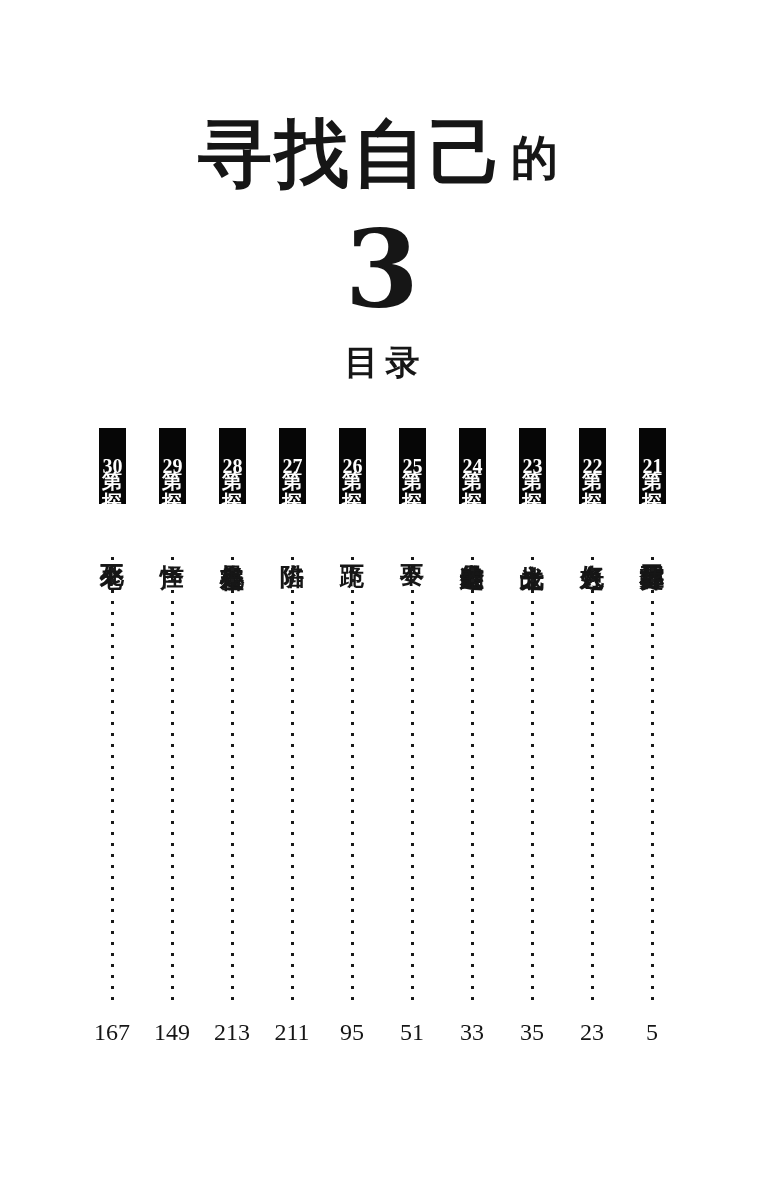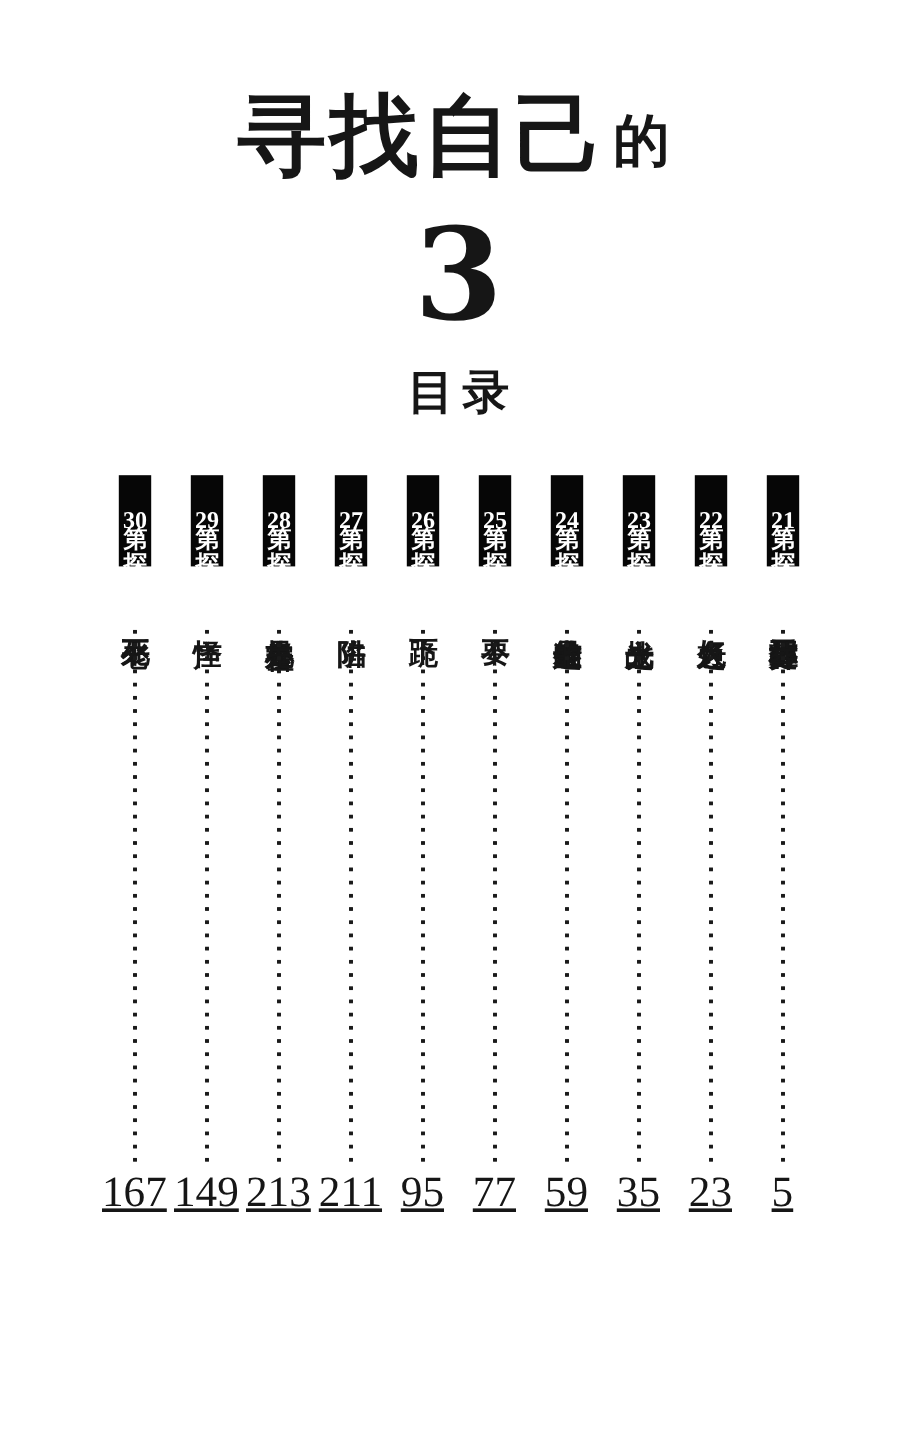--- a/index.html
+++ b/index.html
@@ -10,21 +10,21 @@
     color: #161616;
     overflow: hidden;
   }
   .page {
     width: 764px; height: 1200px;
     display: flex; flex-direction: column; align-items: center;
     box-sizing: border-box;
   }
   
   .book-title {
-    margin-top: 72px;
+    margin-top: 112px;
     font-size: 74px;
     font-weight: bold;
     letter-spacing: 3px;
     line-height: 1.15;
     white-space: nowrap;
     display: flex; align-items: baseline; justify-content: flex-end;
   }
   .title-particle {
     font-size: 47px;
     font-weight: bold;
@@ -33,21 +33,21 @@
   }
   .volume-number {
     margin-top: 22px;
     font-size: 106px;
     font-weight: bold;
     line-height: 0.95;
     font-family: "DejaVu Serif", "Liberation Serif", serif;
   }
   .toc-heading {
     margin-top: 20px;
-    font-size: 39px;
+    font-size: 34px;
     font-weight: bold;
     letter-spacing: 7px;
     text-indent: 7px; 
   }
   
   .toc {
     margin-top: 42px;
     display: flex;
     flex-direction: row-reverse; 
     gap: 24px;
@@ -93,24 +93,23 @@
     min-height: 30px;
     margin-top: 7px;
     background-image: radial-gradient(circle, #1a1a1a 1.7px, transparent 2px);
     background-size: 5px 11px;
     background-repeat: repeat-y;
     background-position: center top;
   }
   .page-number {
     height: 36px;
     margin-top: 6px;
-    font-size: 36px;
+    font-size: 24px;
     display: flex; align-items: flex-end; justify-content: center;
     font-family: "Liberation Serif", "DejaVu Serif", serif;
-    text-decoration: underline;
   }
 </style>
 </head>
 <body>
 
 <div class="page">
 
   <div class="book-title">
     <span>寻找自己</span>
     <span class="title-particle">的</span>
@@ -163,34 +162,34 @@
   <div class="toc-column">
     <div class="chapter-badge">
       <span>第</span>
           <span class="digits">24</span>
           <span>探</span>
     </div>
     <div class="leader">
       <div class="chapter-title">奇迹是会发生的</div>
       <div class="dotted-leader"></div>
     </div>
-    <div class="page-number">59</div>
+    <div class="page-number">33</div>
   </div>
 
   <div class="toc-column">
     <div class="chapter-badge">
       <span>第</span>
           <span class="digits">25</span>
           <span>探</span>
     </div>
     <div class="leader">
       <div class="chapter-title">不要</div>
       <div class="dotted-leader"></div>
     </div>
-    <div class="page-number">77</div>
+    <div class="page-number">51</div>
   </div>
 
   <div class="toc-column">
     <div class="chapter-badge">
       <span>第</span>
           <span class="digits">26</span>
           <span>探</span>
     </div>
     <div class="leader">
       <div class="chapter-title">下跪</div>

